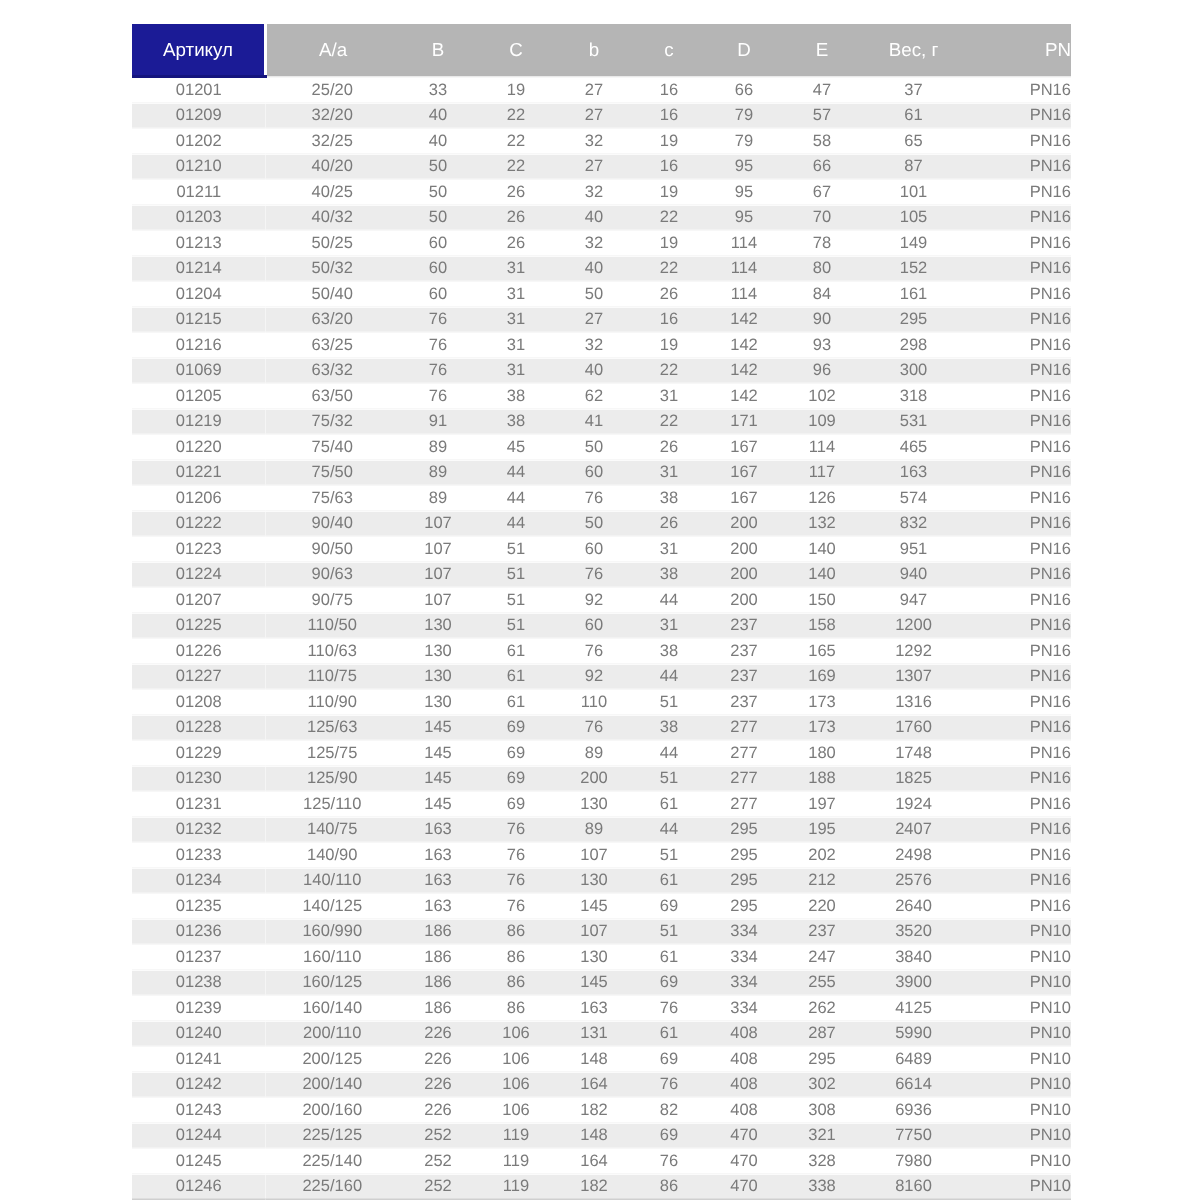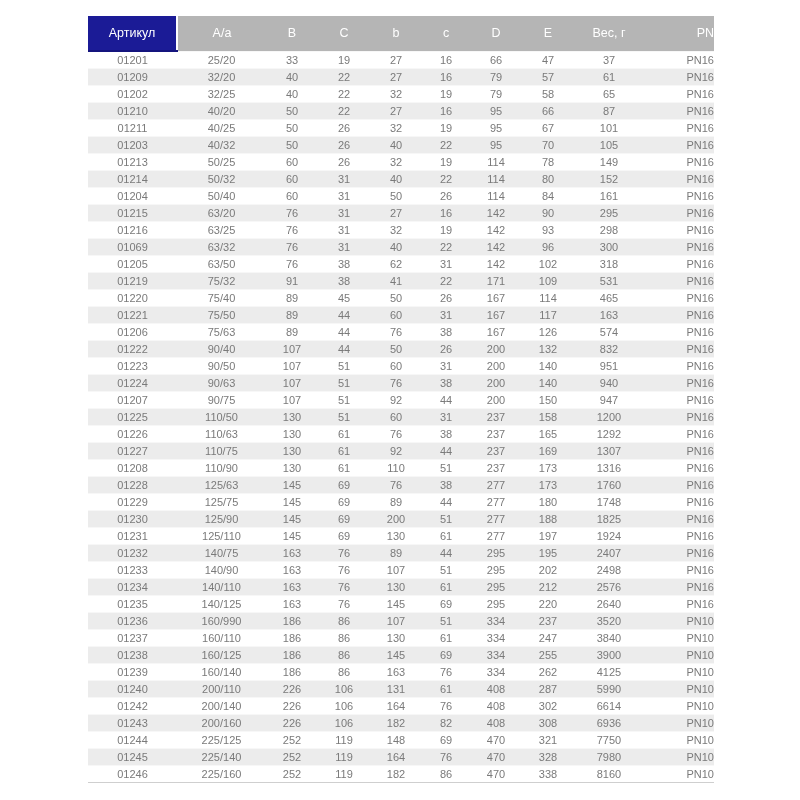--- a/index.html
+++ b/index.html
@@ -538,20 +538,32 @@
           <td class="col2">226</td>
           <td class="col3">106</td>
           <td class="col4">131</td>
           <td class="col5">61</td>
           <td class="col6">408</td>
           <td class="col7">287</td>
           <td class="col8">5990</td>
           <td class="col9">PN10</td>
         </tr>
         <tr>
+          <td class="col0">01241</td>
+          <td class="col1">200/125</td>
+          <td class="col2">226</td>
+          <td class="col3">106</td>
+          <td class="col4">148</td>
+          <td class="col5">69</td>
+          <td class="col6">408</td>
+          <td class="col7">295</td>
+          <td class="col8">6489</td>
+          <td class="col9">PN10</td>
+        </tr>
+        <tr>
           <td class="col0">01242</td>
           <td class="col1">200/140</td>
           <td class="col2">226</td>
           <td class="col3">106</td>
           <td class="col4">164</td>
           <td class="col5">76</td>
           <td class="col6">408</td>
           <td class="col7">302</td>
           <td class="col8">6614</td>
           <td class="col9">PN10</td>

